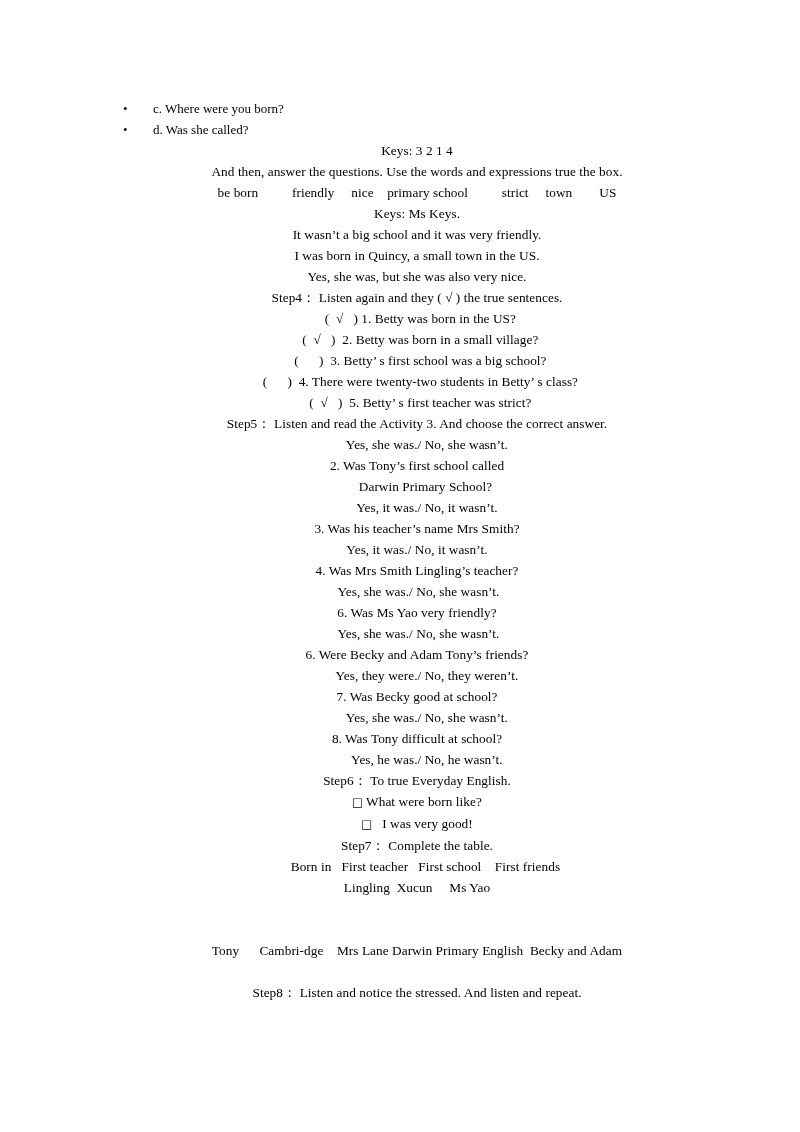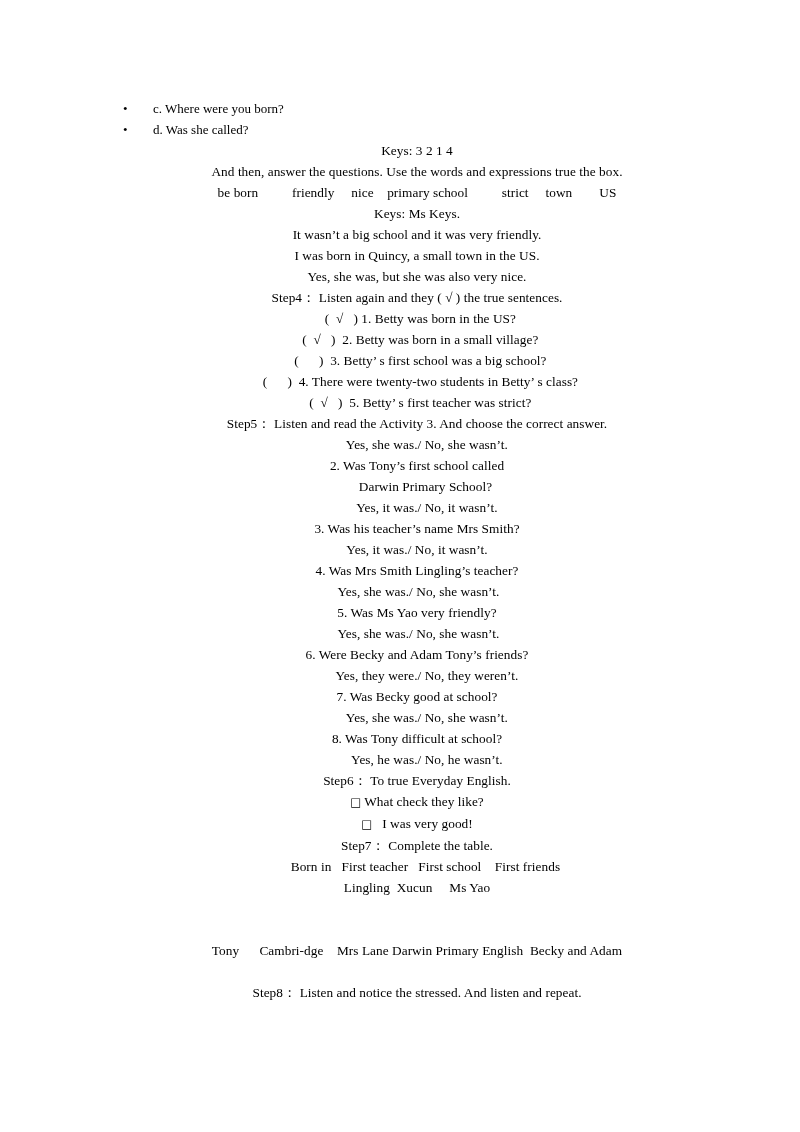--- a/index.html
+++ b/index.html
@@ -74,30 +74,30 @@
       <div class="line">  (  √   )  5. Betty’ s first teacher was strict?</div>
       <div class="line">Step5： Listen and read the Activity 3. And choose the correct answer.</div>
       <div class="line">      Yes, she was./ No, she wasn’t.</div>
       <div class="line">2. Was Tony’s first school called</div>
       <div class="line">     Darwin Primary School?</div>
       <div class="line">      Yes, it was./ No, it wasn’t.</div>
       <div class="line">3. Was his teacher’s name Mrs Smith?</div>
       <div class="line">Yes, it was./ No, it wasn’t.</div>
       <div class="line">4. Was Mrs Smith Lingling’s teacher?</div>
       <div class="line"> Yes, she was./ No, she wasn’t.</div>
-      <div class="line">5. Was Ms Yao very friendly?</div>
+      <div class="line">6. Was Ms Yao very friendly?</div>
       <div class="line"> Yes, she was./ No, she wasn’t.</div>
       <div class="line">6. Were Becky and Adam Tony’s friends?</div>
       <div class="line">      Yes, they were./ No, they weren’t.</div>
       <div class="line">7. Was Becky good at school?</div>
       <div class="line">      Yes, she was./ No, she wasn’t.</div>
       <div class="line">8. Was Tony difficult at school?</div>
       <div class="line">      Yes, he was./ No, he wasn’t.</div>
       <div class="line">Step6： To true Everyday English.</div>
-      <div class="line"><span class="tofu">□</span><span> What check they like?</span></div>
+      <div class="line"><span class="tofu">□</span><span> What were born like?</span></div>
       <div class="line"><span class="tofu">□</span><span>   I was very good!</span></div>
       <div class="line">Step7： Complete the table.</div>
       <div class="line">     Born in   First teacher   First school    First friends</div>
       <div class="line">Lingling  Xucun     Ms Yao</div>
       <div class="blank-gap-md"></div>
       <div class="line">Tony      Cambri-dge    Mrs Lane Darwin Primary English  Becky and Adam</div>
       <div class="blank-gap-sm"></div>
       <div class="line">Step8： Listen and notice the stressed. And listen and repeat.</div>
     </div>
 </div>

